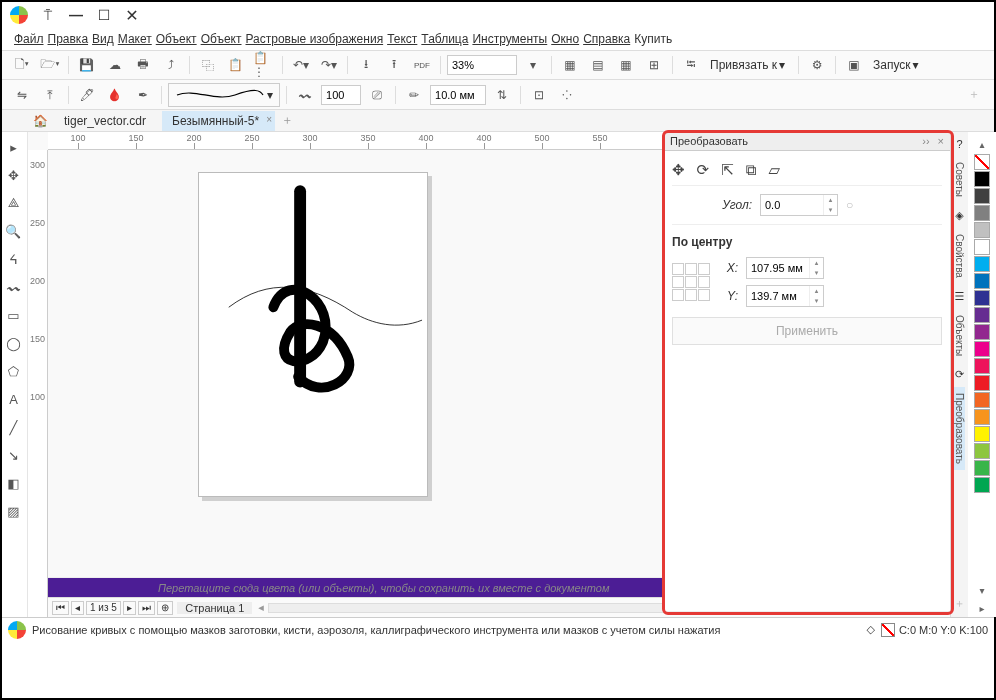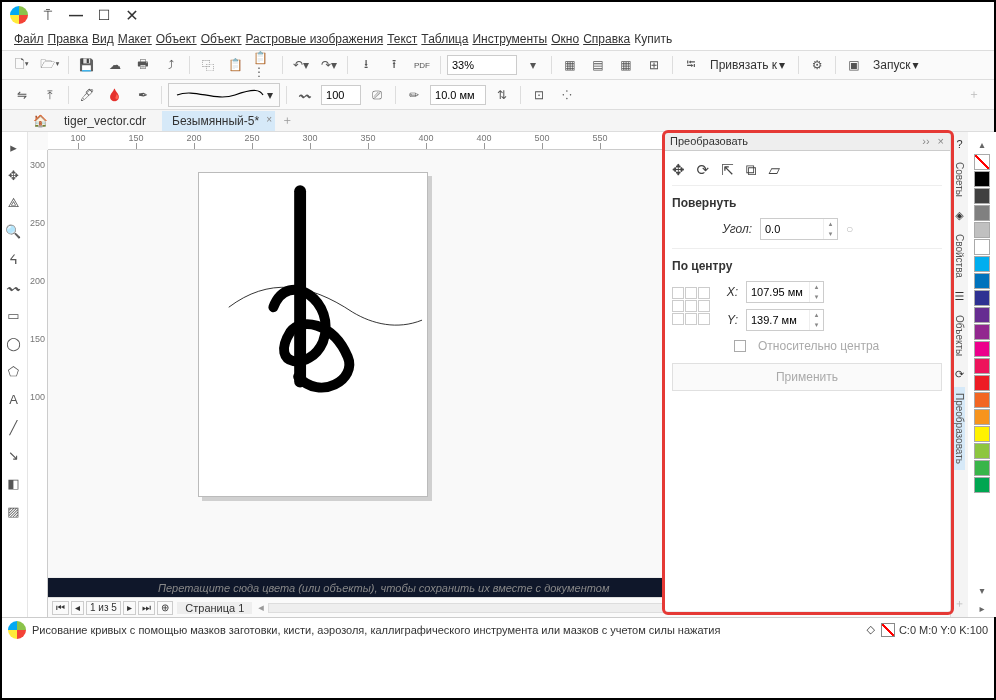--- a/index.html
+++ b/index.html
@@ -42,21 +42,21 @@
 .ruler-v .tlbl { position:absolute; left:2px; transform:translateY(-50%); font-size:9px; }
 .canvas-inner { position:absolute; inset:18px 0 20px 20px; background:#f9f9f9; }
 .page { position:absolute; left:150px; top:22px; width:230px; height:325px; background:#fff; border:1px solid #bbb; box-shadow:4px 4px 0 #d0d0d0; }
 .page svg { width:100%; height:100%; }
 
 .bottom-bar { position:absolute; left:20px; right:0; bottom:0; height:20px; display:flex; align-items:center; font-size:11px; background:#fafafa; border-top:1px solid #ddd; }
 .bottom-bar .pagenav { display:flex; gap:2px; padding:0 4px; }
 .bottom-bar .pagenav span { border:1px solid #ccc; padding:0 3px; font-size:10px; cursor:pointer; }
 .bottom-bar .pagelbl { padding:0 8px; background:#eee; }
 
-.palette-hint { position:absolute; left:20px; right:0; bottom:20px; height:20px; font-size:11px; font-style:italic; color:#888; display:flex; align-items:center; padding-left:110px; border-top:1px solid #eee; background:#0f172a; }
+.palette-hint { position:absolute; left:20px; right:0; bottom:20px; height:20px; font-size:11px; font-style:italic; color:#888; display:flex; align-items:center; padding-left:110px; border-top:1px solid #eee; background:#4c1d95; }
 
 .docker { position:absolute; right:46px; top:0; bottom:6px; width:286px; background:#fff; z-index:5; }
 .docker-title { background:#eee; font-size:11px; padding:3px 6px; border-bottom:1px solid #ccc; display:flex; align-items:center; }
 .docker-title .spacer { flex:1; }
 .docker-title .dx { font-size:11px; color:#888; margin-left:8px; cursor:pointer; }
 .docker-body { padding:6px 8px; font-size:12px; }
 .docker-row { display:flex; align-items:center; gap:8px; margin:8px 0; }
 .docker-row .lbl { width:80px; text-align:right; font-size:12px;font-style:italic; }
 .docker-input { display:flex; border:1px solid #ccc; height:22px; align-items:center; }
 .docker-input input { border:none; width:62px; padding:0 4px; font-size:11px; height:20px; }
@@ -287,21 +287,20 @@
       <span class="dx">×</span>
     </div>
     <div class="docker-body">
       <div class="docker-icons">
         <span>✥</span>
         <span>⟳</span>
         <span>⇱</span>
         <span>⧉</span>
         <span>▱</span>
       </div>
-      <div class="docker-sect">Повернуть</div>
       <div class="docker-row">
         <div class="lbl">Угол:</div>
         <div class="docker-input">
           <input value="0.0" style="">
           <div class="spin">
               <div>▴</div>
               <div>▾</div>
             </div>
         </div>
         <span style="color:#bbb;">○</span>
@@ -335,24 +334,20 @@
             <div class="lbl" style="width:20px;">Y:</div>
             <div class="docker-input">
                 <input value="139.7 мм" style="">
                 <div class="spin">
                   <div>▴</div>
                   <div>▾</div>
                 </div>
               </div>
           </div>
         </div>
-      </div>
-      <div class="docker-row" style="margin-left:62px; color:#aaa;">
-        <span class="checkbox"></span>
-        <span>Относительно центра</span>
       </div>
       <div class="apply-btn">Применить</div>
     </div>
   </div>
   <div class="highlight-ring"></div>
 
   <div class="right-dock">
     <span class="icon">?</span>
     <div class="vtab">Советы</div>
     <span class="icon">◈</span>

